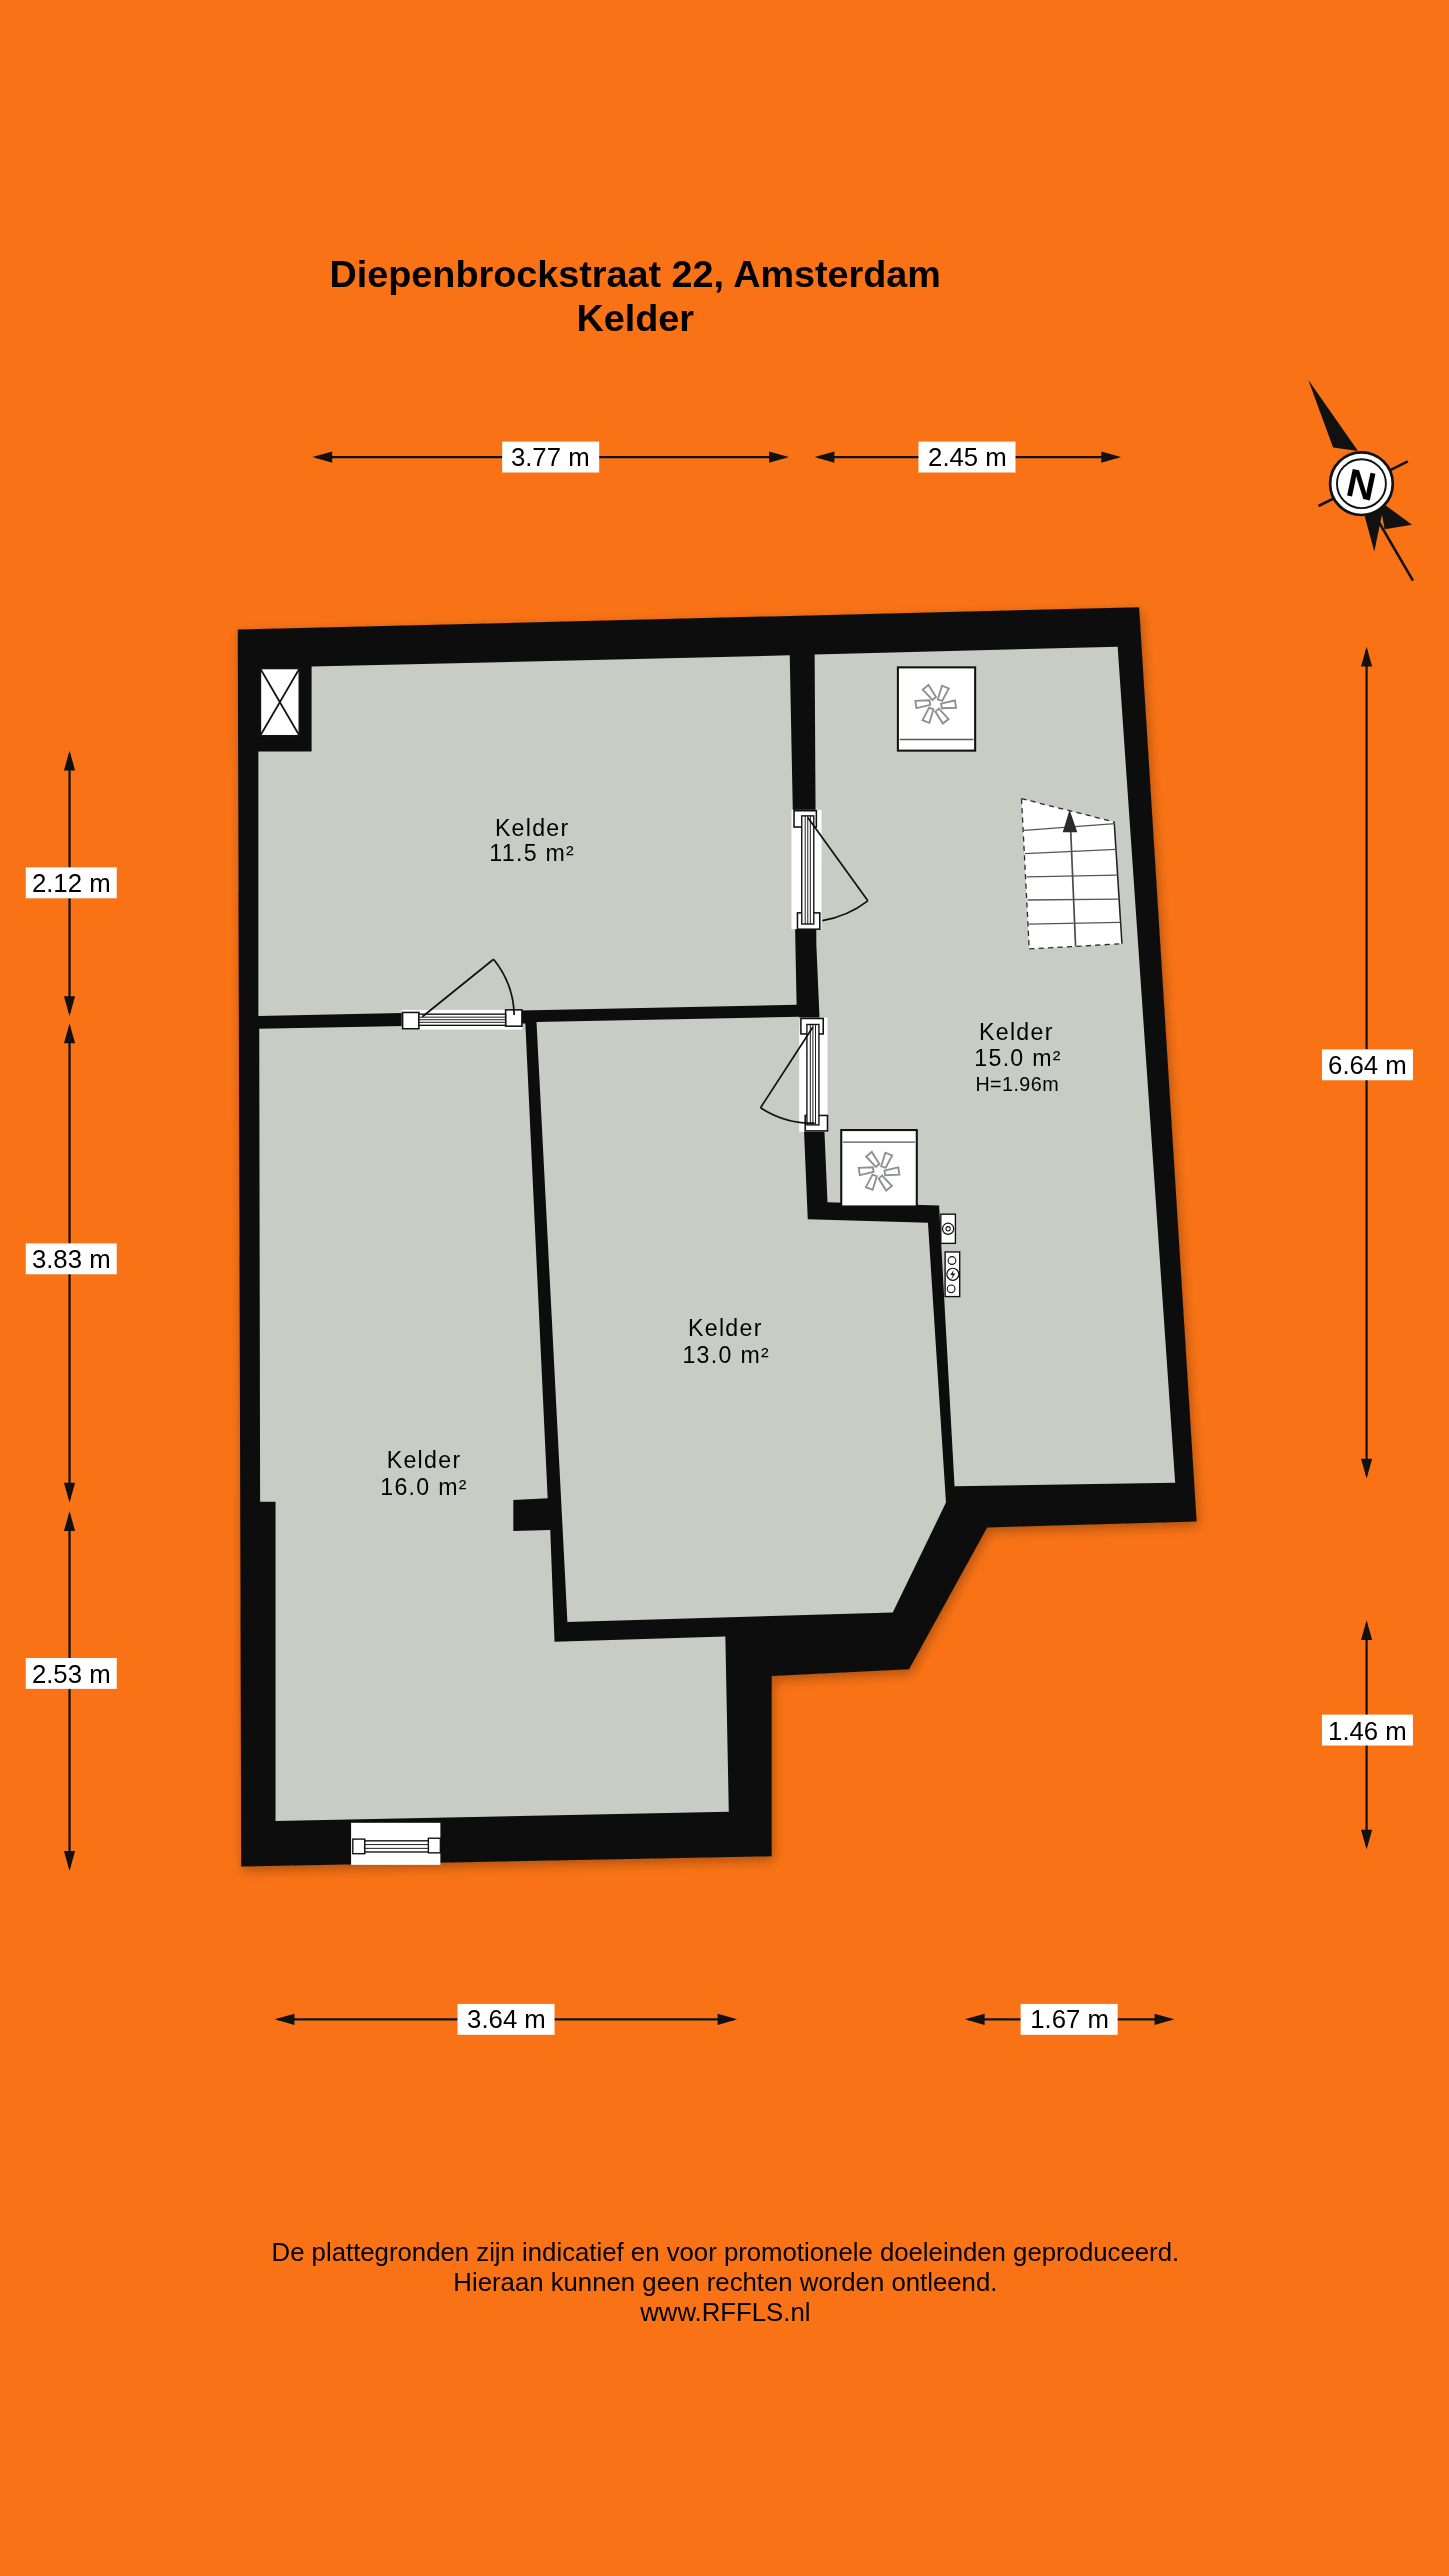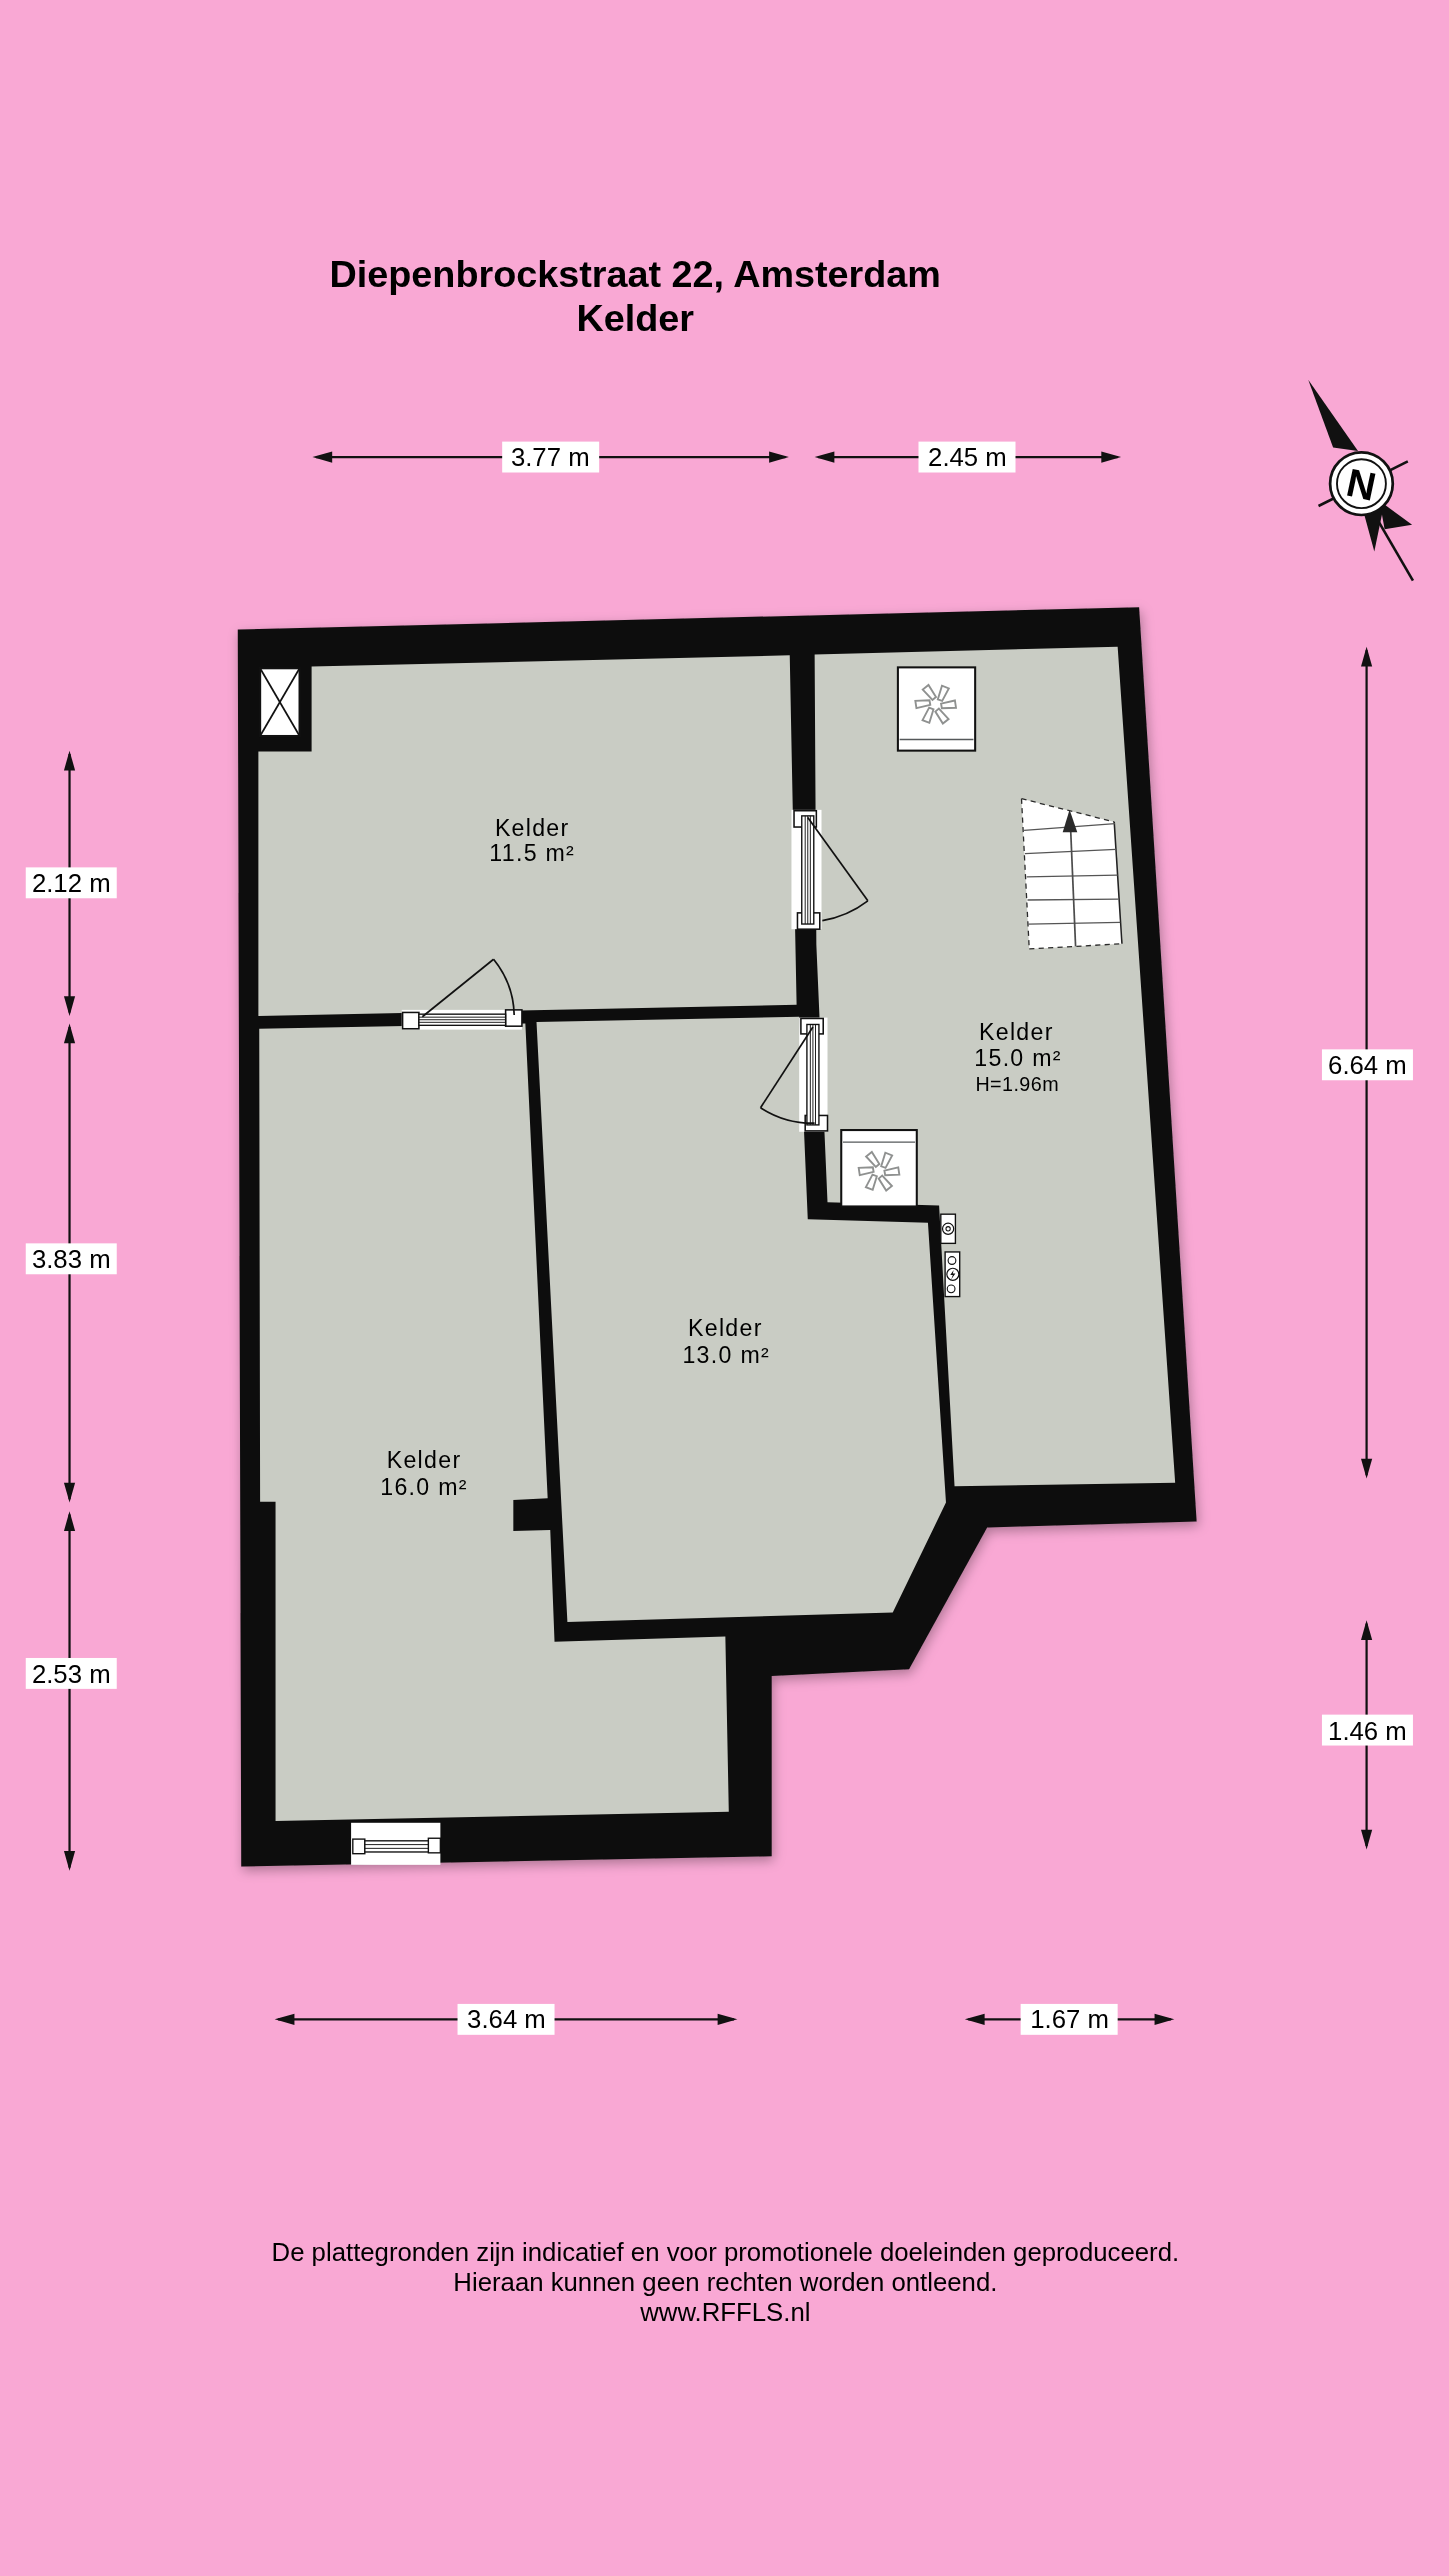--- a/index.html
+++ b/index.html
@@ -1,16 +1,16 @@
 <!DOCTYPE html>
 <html style="font-size:13.7px"><head>
 <meta charset="utf-8">
 <style>
   html,body{margin:0;padding:0;background:#ffffff;}
-  #page{position:relative;width:1449px;height:2576px;background:#f9a8d4;overflow:hidden;
+  #page{position:relative;width:1449px;height:2576px;background:#f97316;overflow:hidden;
         font-family:"Liberation Sans",sans-serif;}
   svg{position:absolute;top:0;left:0;}
   text{fill:#000;}
 </style>
 </head>
 <body>
 <div id="page">
 <svg width="1449" height="2576" viewBox="0 0 1688 3000">
 <defs>
   <filter id="soft" x="-10%" y="-10%" width="120%" height="120%">

